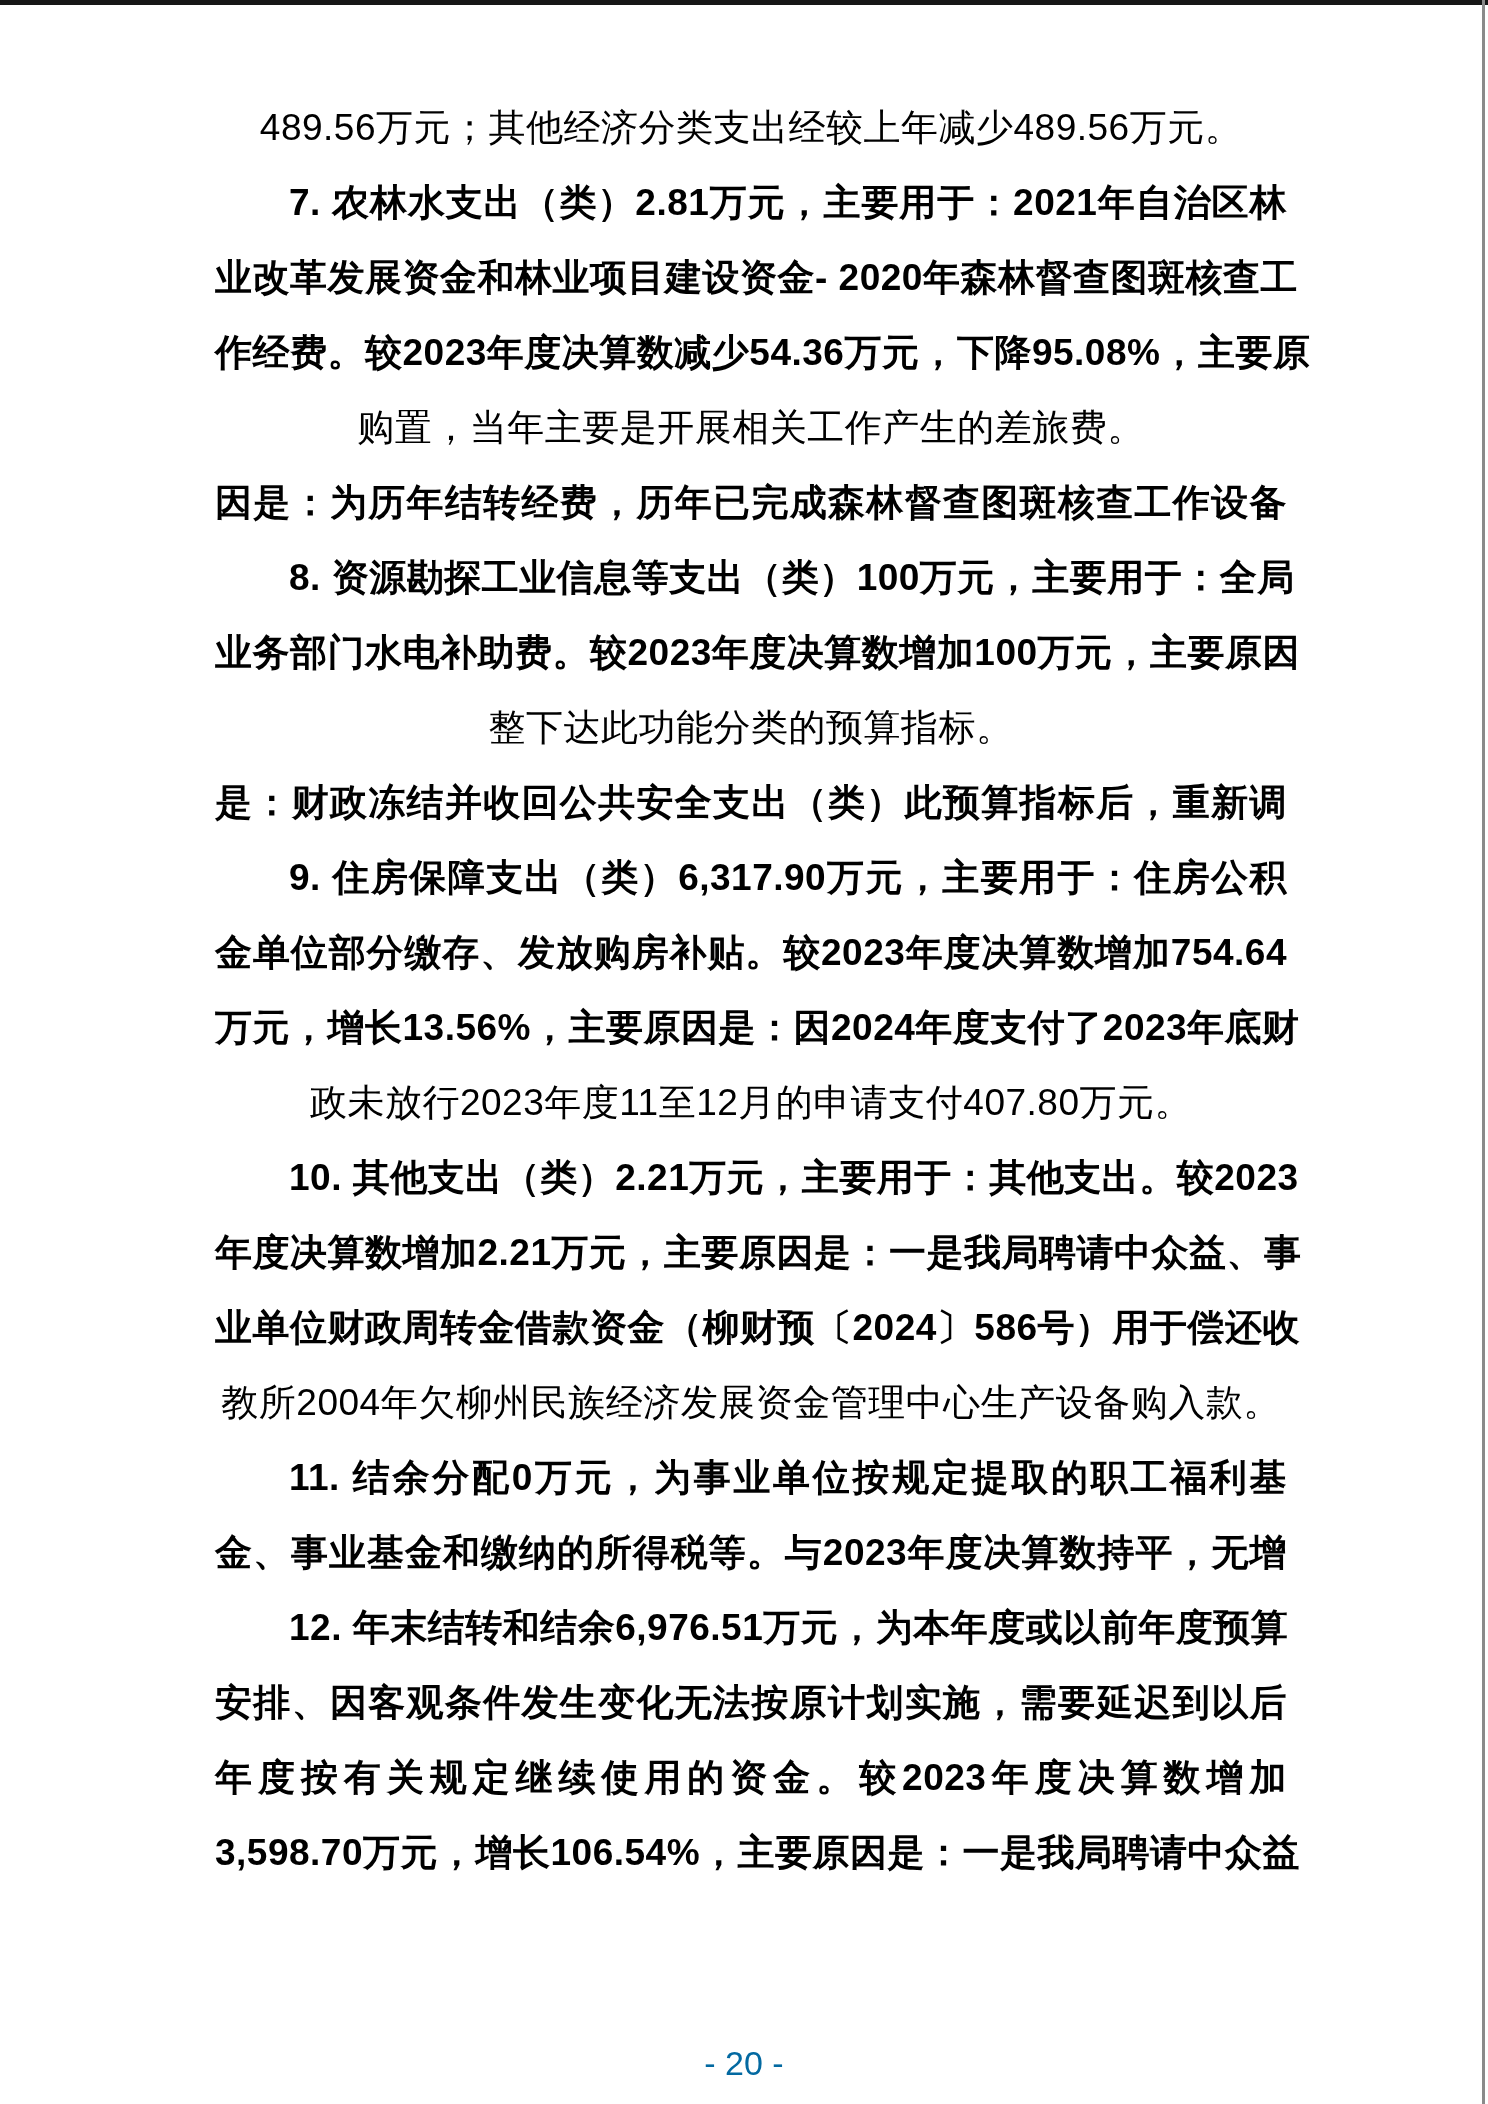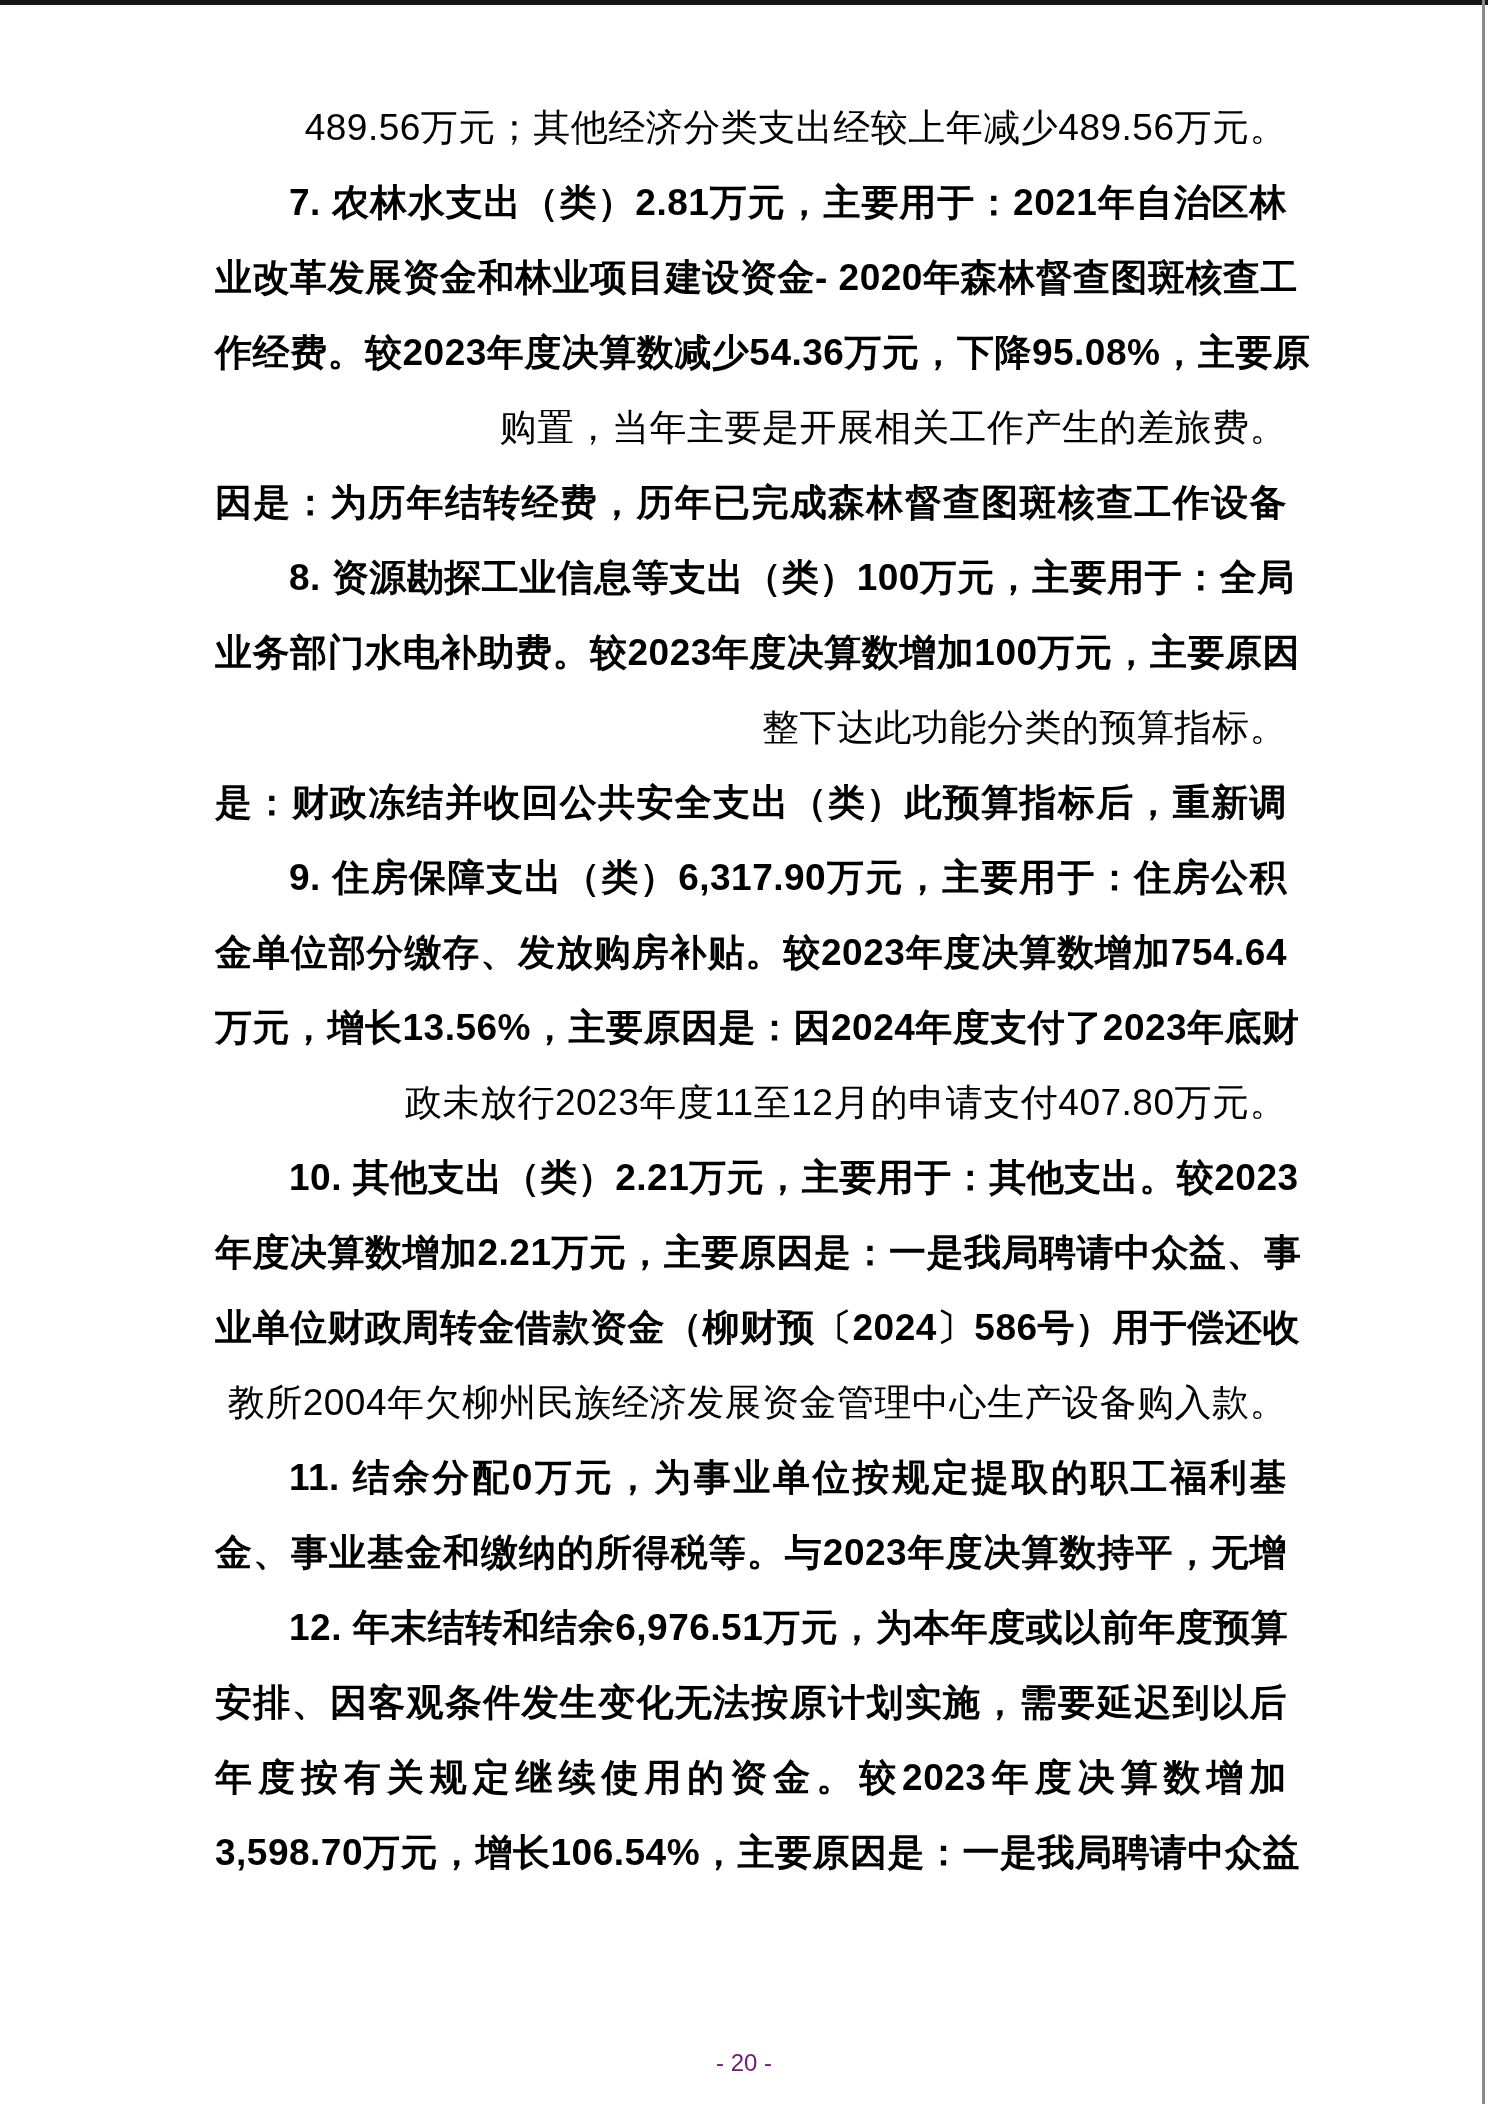--- a/index.html
+++ b/index.html
@@ -36,41 +36,41 @@
     top: 90px;
     left: 215px;
     width: 1072px;
   }
   .line {
     height: 75px;
     line-height: 75px;
     font-size: 37px;
     letter-spacing: 0.5px;
     white-space: nowrap;
-    text-align: right;
+    text-align: center;
     color: #000000;
   }
   .line.stretch {
     text-align: justify;
     text-align-last: justify;
     text-justify: inter-character;
     font-weight: bold;
   }
   .line.indent {
     text-indent: 74px;
   }
   .footer {
     position: absolute;
     top: 2040px;
     left: 0;
     width: 100%;
     text-align: center;
-    font-size: 24px;
+    font-size: 34px;
     line-height: 46px;
-    color: #701a75;
+    color: #0369a1;
   }
 </style>
 </head>
 <body>
 
 <div class="page">
   <div class="top-edge"></div>
   <div class="right-edge"></div>
 
   <div class="body-text">

